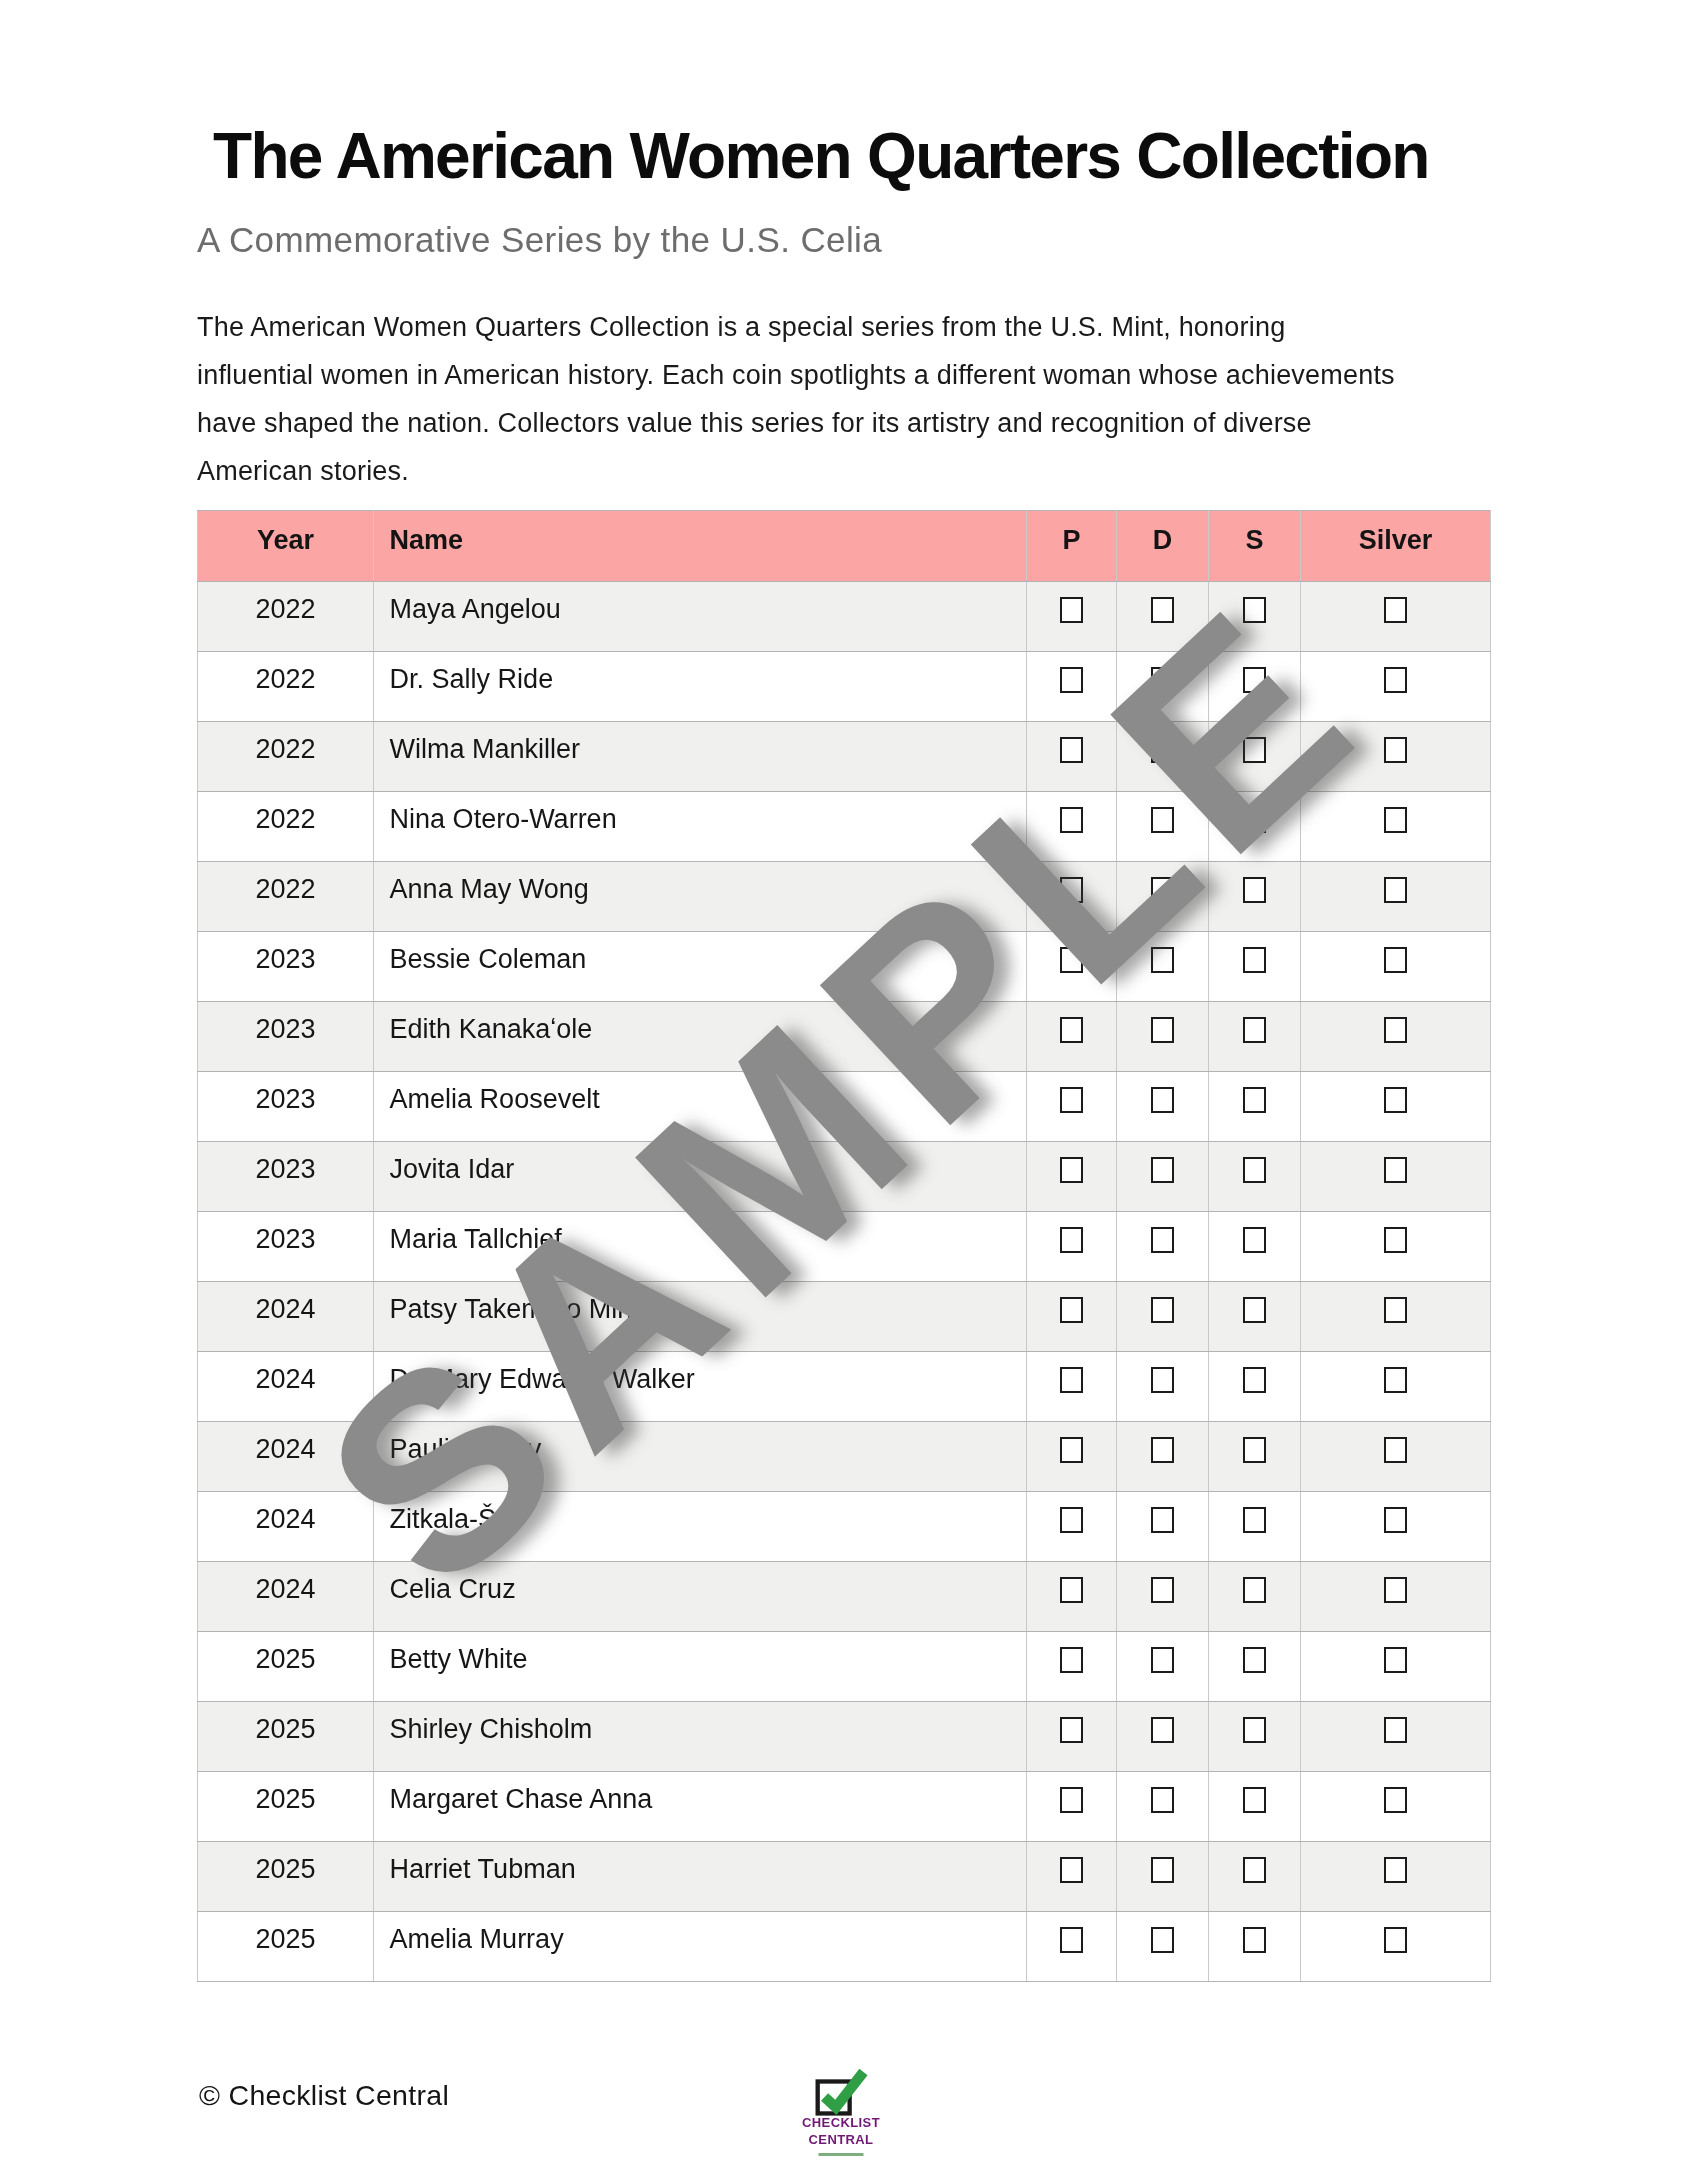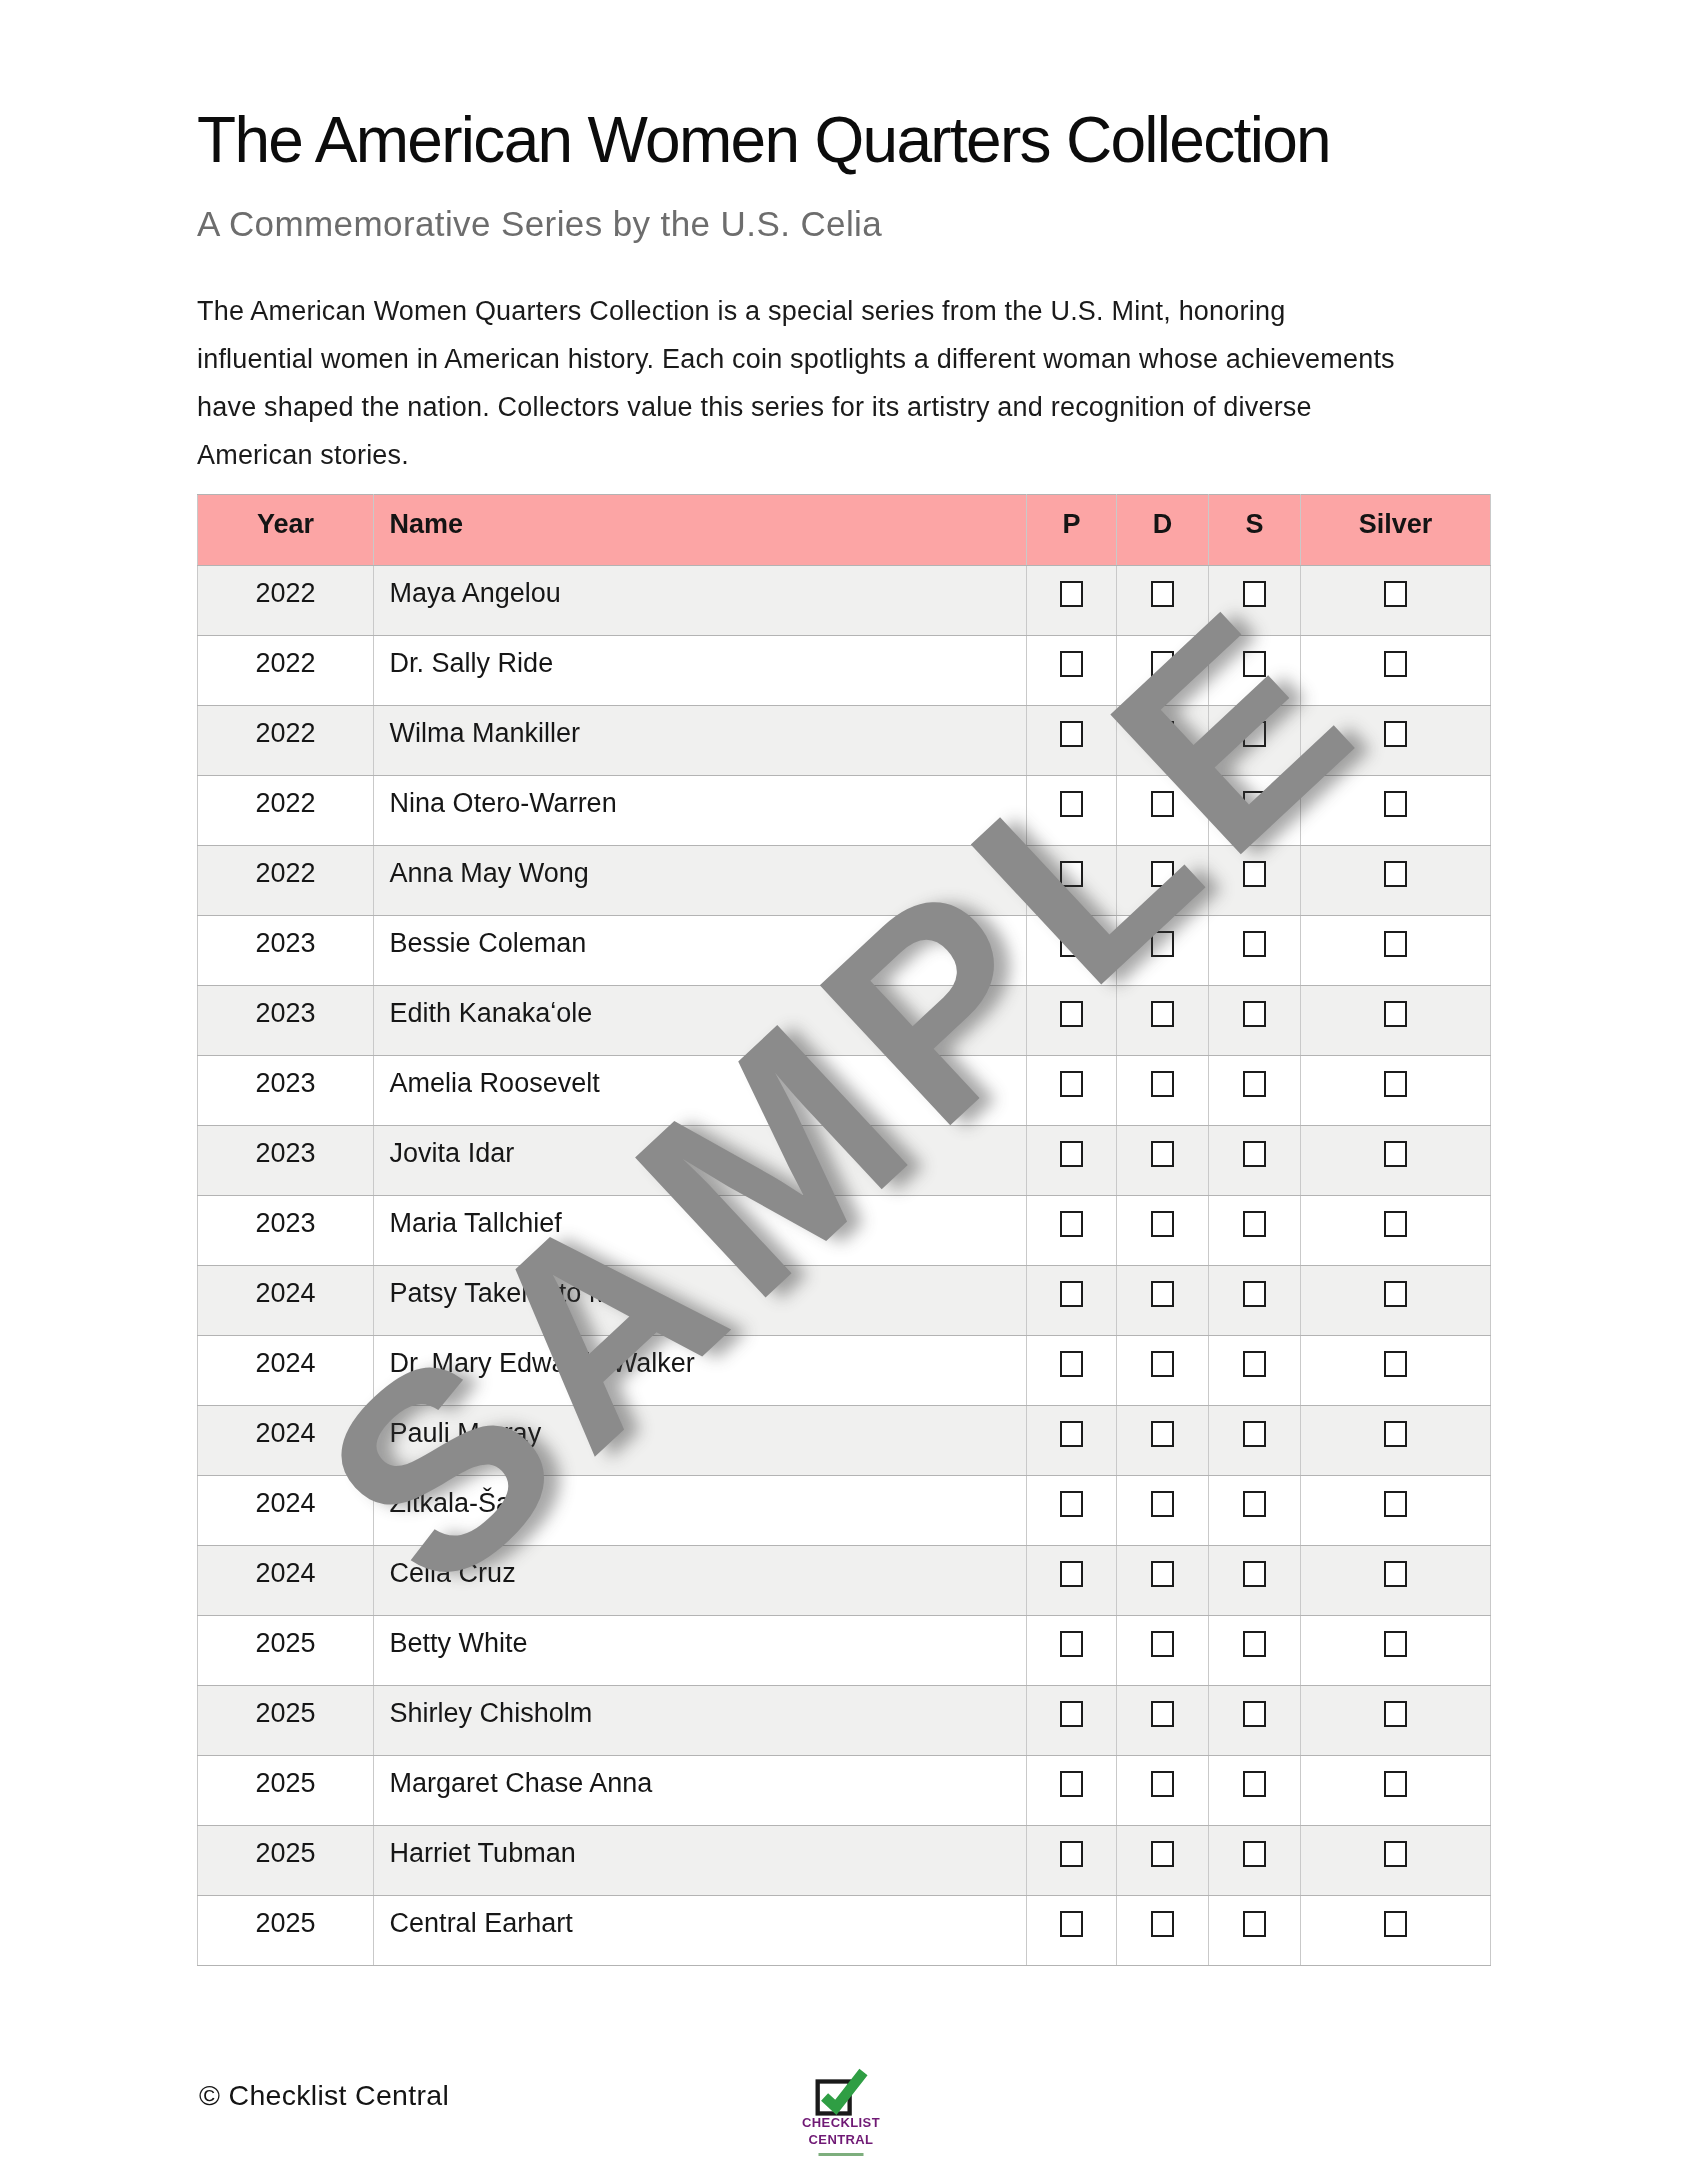--- a/index.html
+++ b/index.html
@@ -3,21 +3,21 @@
 <meta charset="utf-8">
 <style>
   html,body{margin:0;padding:0;background:#ffffff;}
   body{
     width:1683px;height:2177px;position:relative;overflow:hidden;
     font-family:"Liberation Sans", sans-serif;color:#111;
   }
   .page{position:absolute;inset:0;padding:105px 182px 0 197px;box-sizing:border-box;}
 
   .title{
-    margin:0;font-size:64px;font-weight:400;letter-spacing:-1.7px;
+    margin:16px;font-size:64px;font-weight:700;letter-spacing:-1.7px;
     color:#0c0c0c;line-height:1.12;white-space:nowrap;
   }
   .subtitle{
     margin-top:26px;font-size:35px;font-weight:400;color:#6d6d6d;
     letter-spacing:0.4px;line-height:42px;
   }
   .intro{
     margin:42px 0 0 0;font-size:27px;line-height:48px;color:#1a1a1a;
     max-width:1211px;letter-spacing:0.2px;
   }
@@ -247,21 +247,21 @@
         <tr class="stripe">
           <td class="year">2025</td>
           <td class="name">Harriet Tubman</td>
           <td class="cb"><span class="checkbox"></span></td>
           <td class="cb"><span class="checkbox"></span></td>
           <td class="cb"><span class="checkbox"></span></td>
           <td class="cb"><span class="checkbox"></span></td>
         </tr>
         <tr>
           <td class="year">2025</td>
-          <td class="name">Central Earhart</td>
+          <td class="name">Amelia Murray</td>
           <td class="cb"><span class="checkbox"></span></td>
           <td class="cb"><span class="checkbox"></span></td>
           <td class="cb"><span class="checkbox"></span></td>
           <td class="cb"><span class="checkbox"></span></td>
         </tr>
       </tbody>
   </table>
 
   <div class="copyright">© Checklist Central</div>
 

